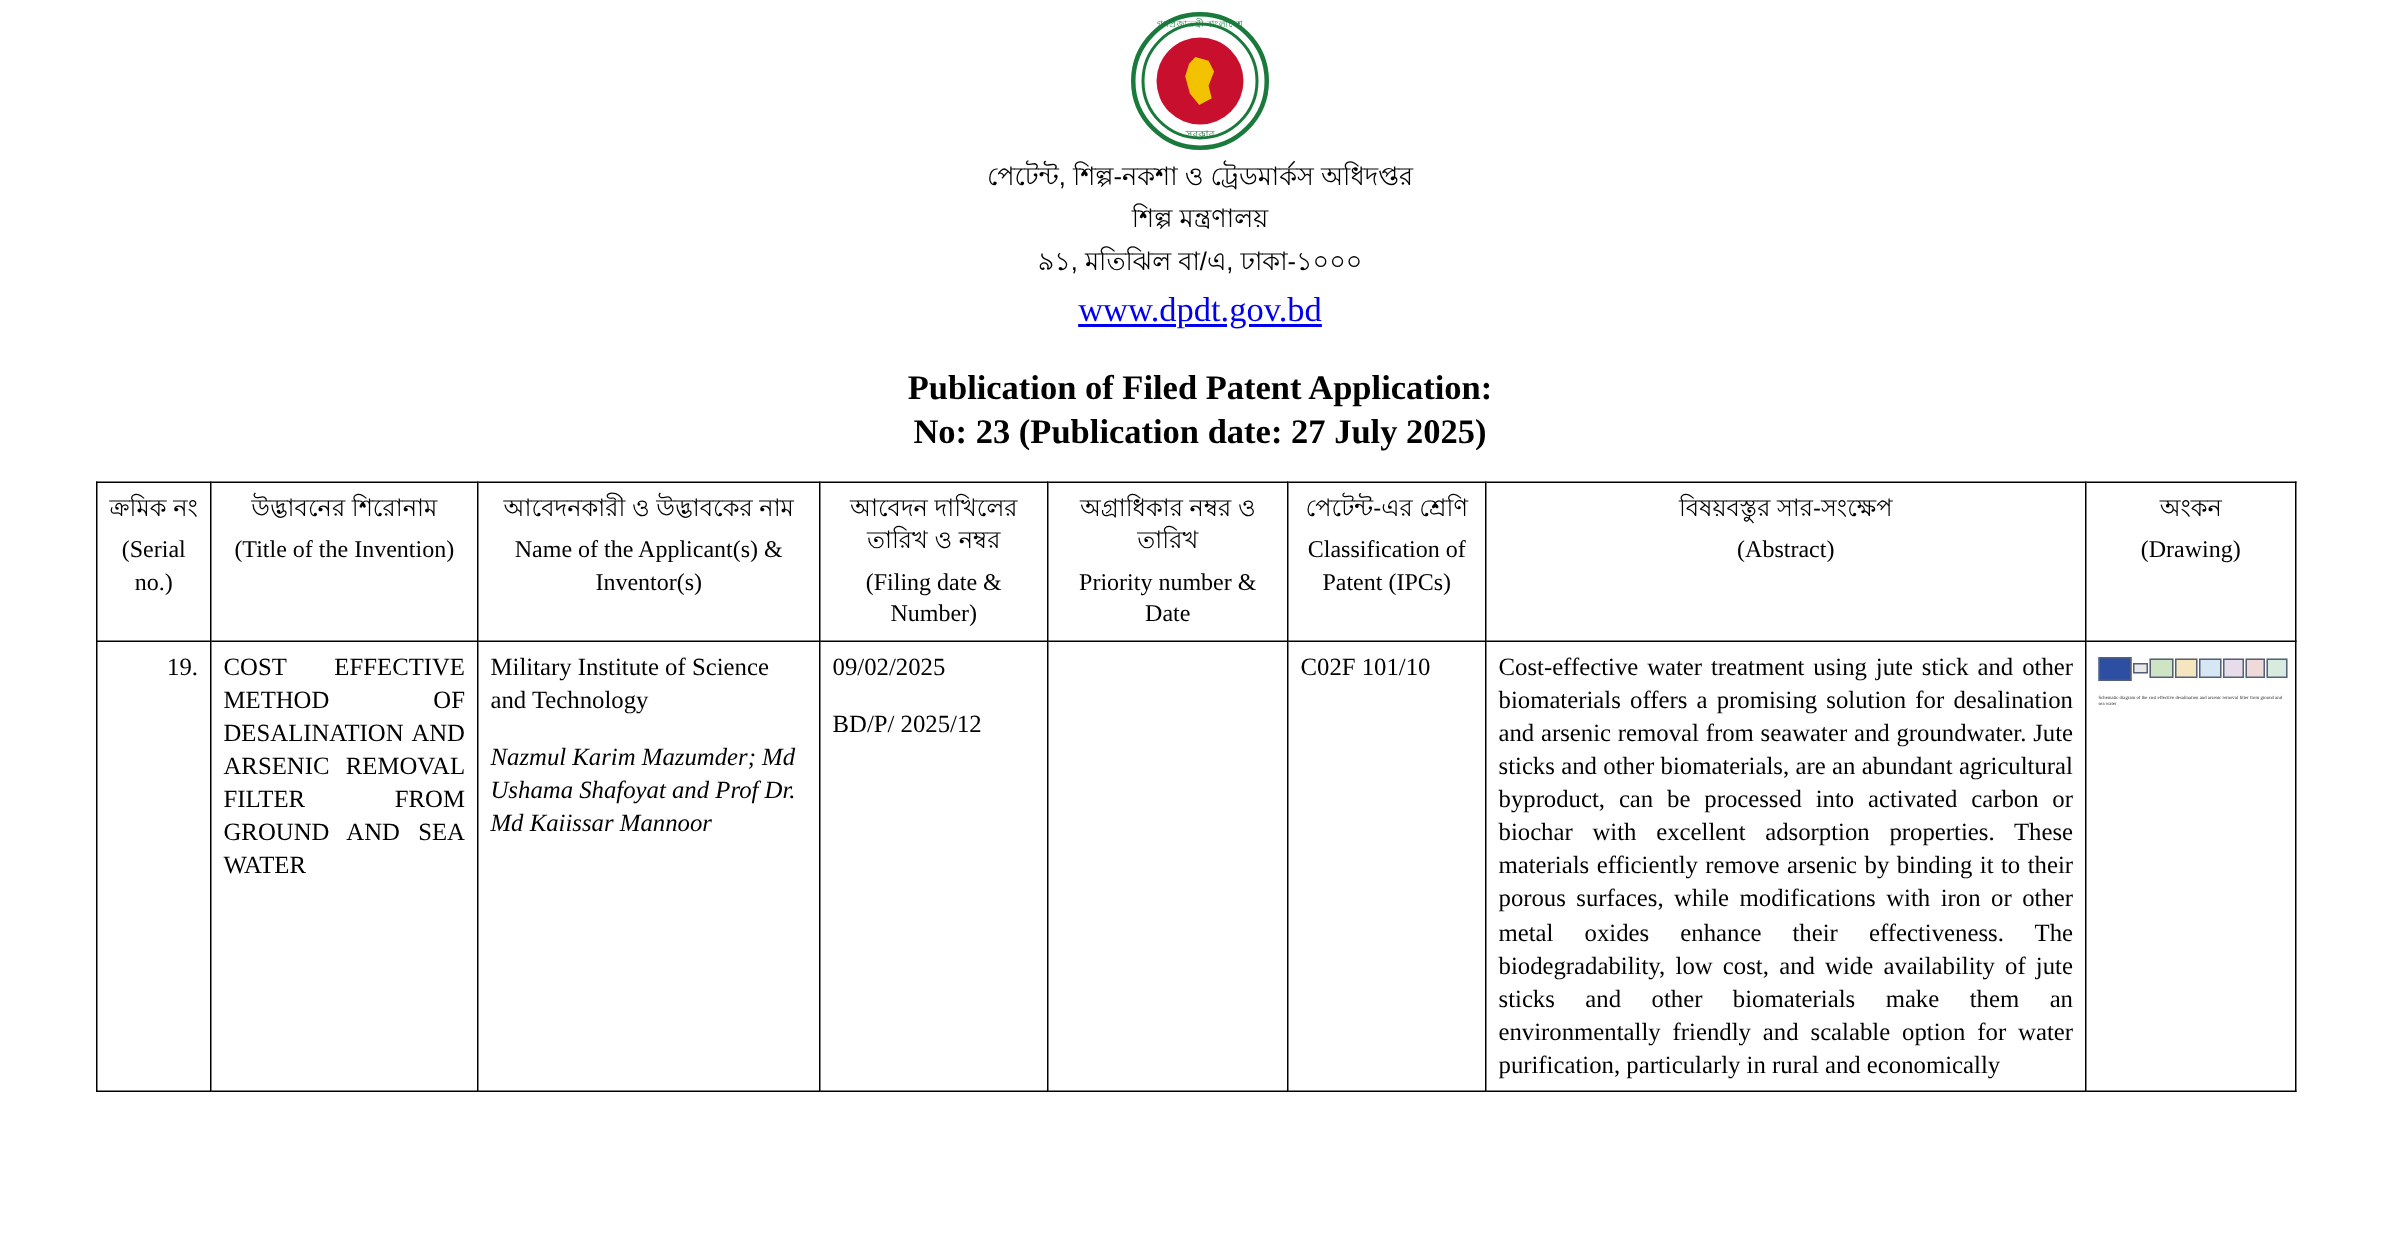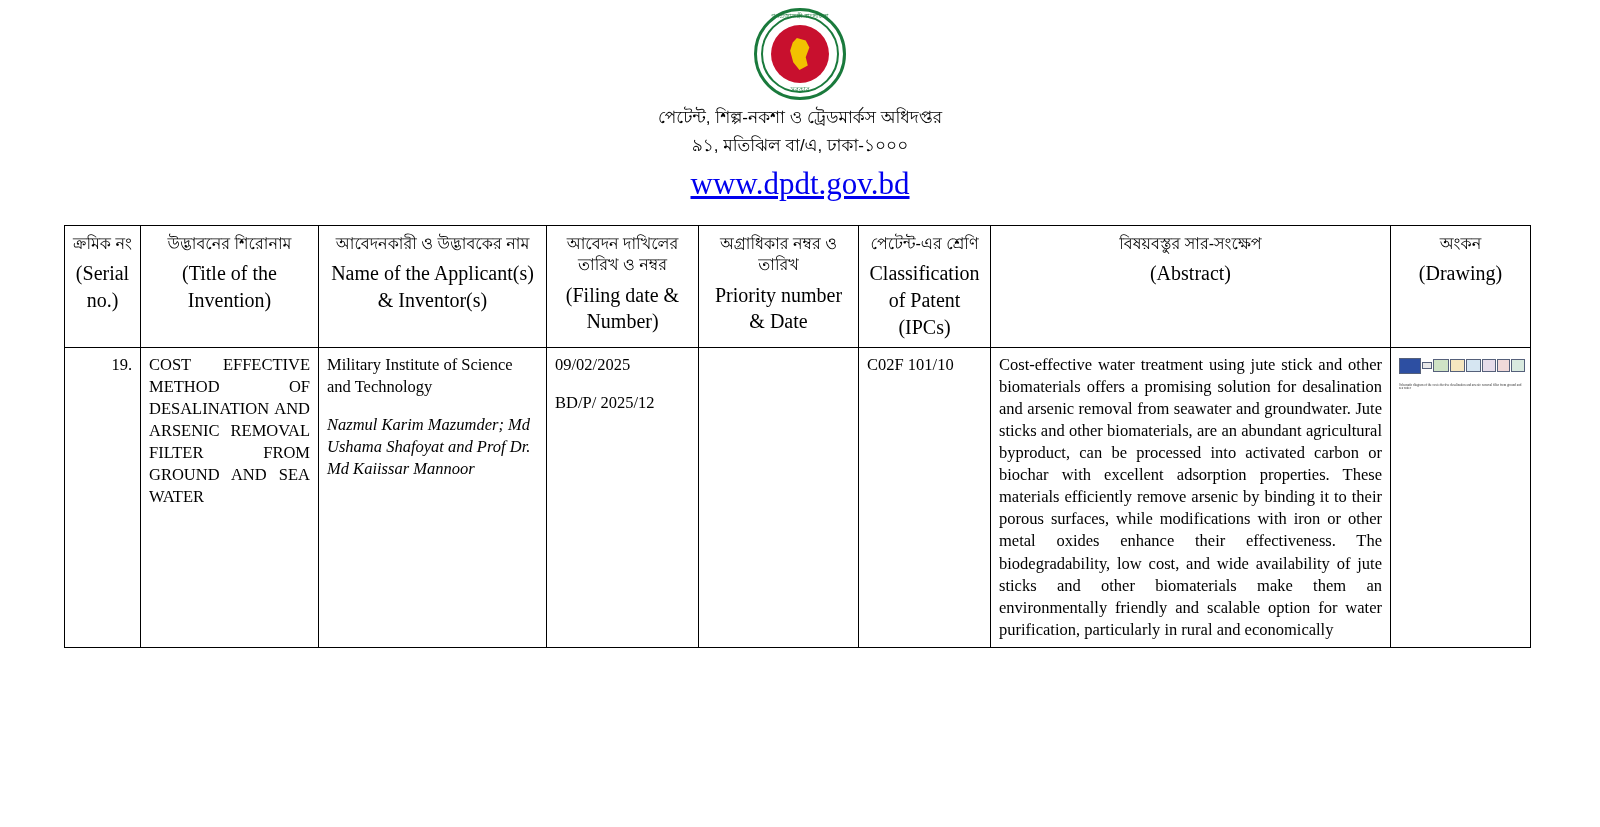--- a/index.html
+++ b/index.html
@@ -103,21 +103,21 @@
     font-size: 17px;
     margin-top: 6px;
   }
   .hdr .l4 {
     font-family: "Liberation Sans", sans-serif;
     font-size: 17px;
     margin-top: 6px;
   }
   .hdr .url {
     font-family: "Liberation Serif", serif;
-    font-size: 31px;
+    font-size: 23px;
     margin-top: 6px;
     text-decoration: underline;
     display: inline-block;
   }
   .pub-title {
     text-align: center;
     font-weight: bold;
     font-size: 23px;
     line-height: 1.18;
     margin-top: 22px;
@@ -144,21 +144,21 @@
     padding-top: 7px;
   }
   th .bn {
     font-family: "Liberation Sans", sans-serif;
     font-size: 16px;
     display: block;
   }
   th .en {
     display: block;
     margin-top: 6px;
-    font-size: 20px;
+    font-size: 16px;
   }
   .c-serial { width: 76px; }
   .c-title { width: 178px; }
   .c-appl { width: 228px; }
   .c-filing { width: 152px; }
   .c-priority { width: 160px; }
   .c-class { width: 132px; }
   .c-abstract { width: 400px; }
   .c-draw { width: 140px; }
 
@@ -215,24 +215,29 @@
       <div class="toptext">গণপ্রজাতন্ত্রী বাংলাদেশ</div>
       <div class="inner">
         <div class="map"></div>
       </div>
       <div class="bottomtext">সরকার</div>
     </div>
   </div>
 
   <div class="hdr">
     <div class="l2">পেটেন্ট, শিল্প-নকশা ও ট্রেডমার্কস অধিদপ্তর</div>
+    <div class="l3">শিল্প মন্ত্রণালয়</div>
     <div class="l4">৯১, মতিঝিল বা/এ, ঢাকা-১০০০</div>
     <div><a class="url" href="#">www.dpdt.gov.bd</a></div>
   </div>
 
+  <div class="pub-title">
+    <span>Publication of Filed Patent Application:</span>
+    <span class="ln2">No: 23 (Publication date: 27 July 2025)</span>
+  </div>
 
   <table class="main">
     <colgroup>
       <col class="c-serial">
         <col class="c-title">
         <col class="c-appl">
         <col class="c-filing">
       <col class="c-priority">
         <col class="c-class">
         <col class="c-abstract">

